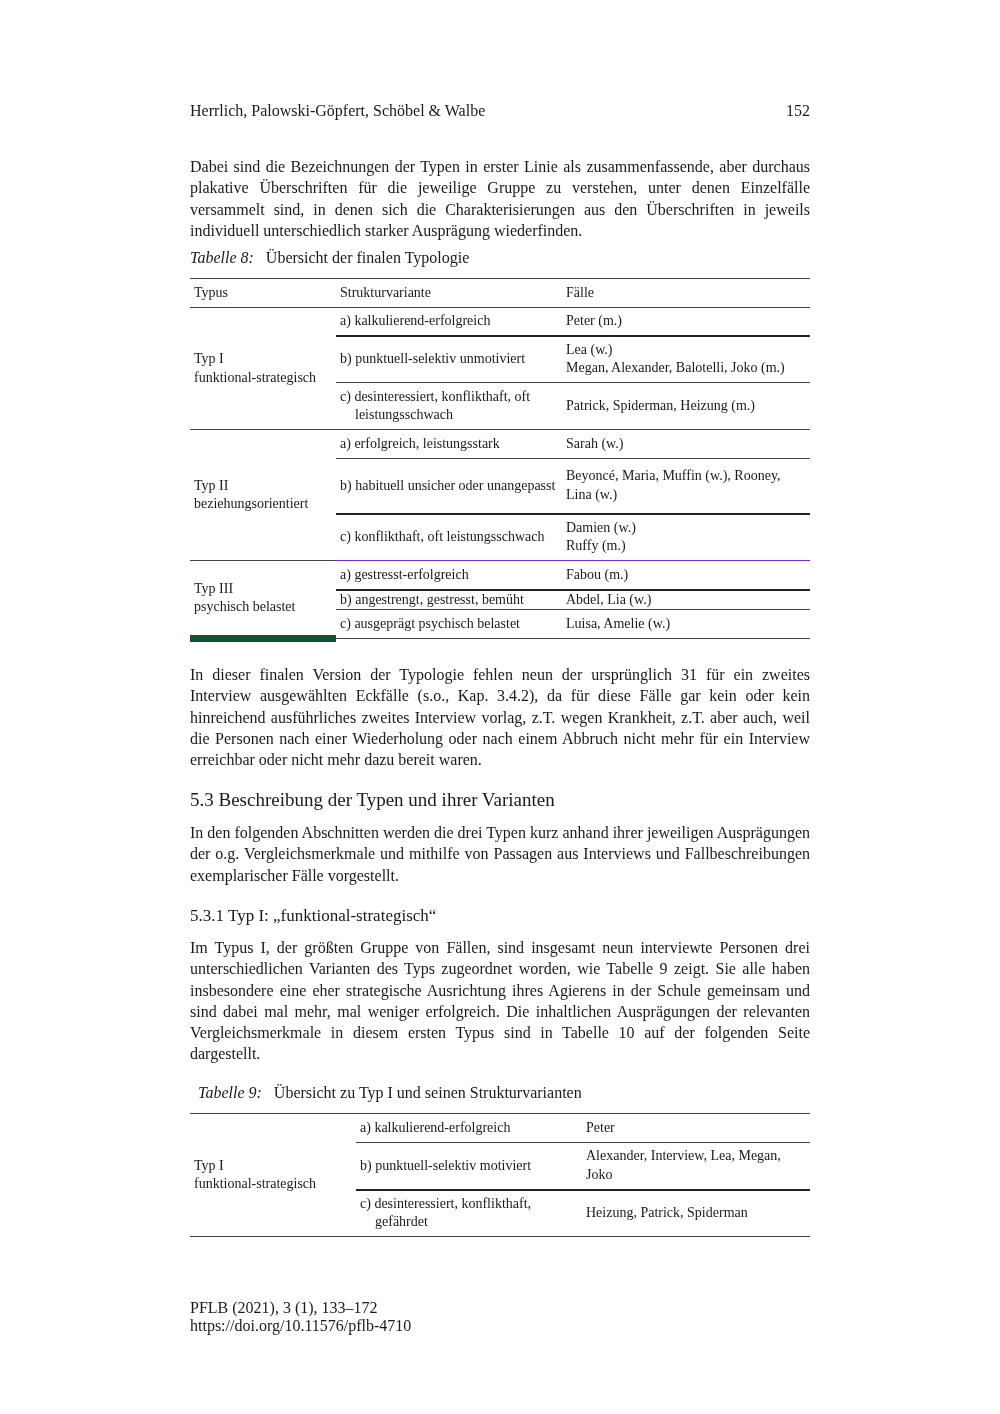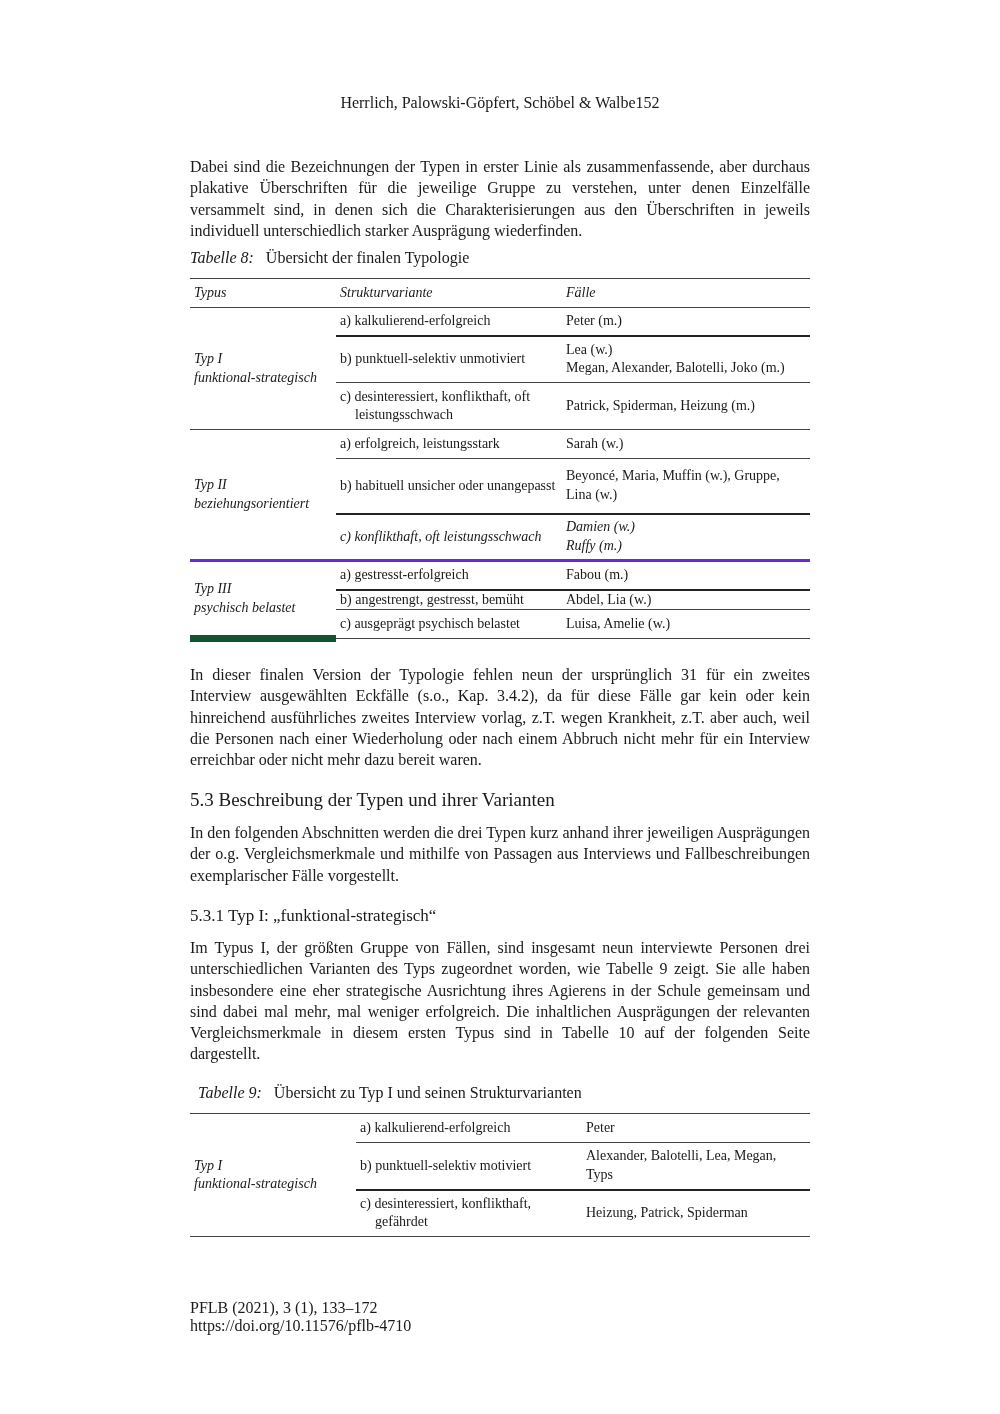--- a/index.html
+++ b/index.html
@@ -1,24 +1,24 @@
 <!DOCTYPE html>
 <html><head>
 <meta charset="utf-8">
 <style>
   html, body { margin:0; padding:0; background:#fff; }
   body { width:1000px; height:1414px; position:relative; font-family:"Liberation Serif", serif; color:#1a1a1a; }
   .page { position:absolute; left:190px; width:620px; top:0; }
-  .running-head { position:absolute; top:94px; left:190px; width:620px; display:flex; justify-content:center; font-size:16px; }
+  .running-head { position:absolute; top:102px; left:190px; width:620px; display:flex; justify-content:space-between; font-size:16px; }
   p.body { margin:0; font-size:16px; line-height:21.3px; text-align:justify; hyphens:manual; }
   .caption { font-size:16px; }
   .caption i { font-style:italic; }
   table { border-collapse:collapse; width:620px; font-size:14px; }
   td, th { padding:0 4px; vertical-align:middle; text-align:left; font-weight:normal; line-height:18.5px; }
-  .it { font-style:italic; }
+  .it { }
   .hang { padding-left:15px; text-indent:-15px; display:block; }
   .h2 { font-size:19px; margin:0; }
   .h3 { font-size:17px; margin:0; }
   .footer { position:absolute; top:1299px; left:190px; width:620px; display:flex; justify-content:space-between; font-size:16px;flex-direction:column; }
 </style>
 </head>
 <body>
 
 <div class="running-head">
   <span>Herrlich, Palowski-Göpfert, Schöbel &amp; Walbe</span>
@@ -58,23 +58,23 @@
 
     <tr style="height:29px;border-bottom:1px solid #444;">
       <td rowspan="3" class="it" style="border-bottom:1px solid #444;"><span>Typ II</span><br><span>beziehungsorientiert</span></td>
       <td>a) erfolgreich, leistungsstark</td>
       <td>Sarah (w.)</td>
     </tr>
     <tr style="height:55px;border-bottom:2px solid #222;">
       <td>
             <span class="hang">b) habituell unsicher oder unangepasst</span>
           </td>
-      <td>Beyoncé, Maria, Muffin (w.), Gruppe, Lina (w.)</td>
+      <td>Beyoncé, Maria, Muffin (w.), Rooney, Lina (w.)</td>
     </tr>
-    <tr style="height:47px;border-bottom:3px solid #6d28d9;font-style:italic;">
+    <tr style="height:47px;border-bottom:1px solid #6d28d9;">
       <td>
             <span class="hang">c) konflikthaft, oft leistungsschwach</span>
           </td>
       <td><span>Damien (w.)</span><br><span>Ruffy (m.)</span></td>
     </tr>
 
     <tr style="height:29px;border-bottom:2px solid #222;">
       <td rowspan="3" class="it" style="border-bottom:7px solid #14532d;"><span>Typ III</span><br><span>psychisch belastet</span></td>
       <td>a) gestresst-erfolgreich</td>
       <td>Fabou (m.)</td>
@@ -106,21 +106,21 @@
 
   <table style="position:absolute;top:1113px;border-top:1px solid #444;">
     <tbody>
         <tr style="height:29px;border-bottom:1px solid #444;">
       <td rowspan="3" class="it" style="width:158px;border-bottom:1px solid #444;"><span>Typ I</span><br><span>funktional-strategisch</span></td>
       <td style="width:218px;">a) kalkulierend-erfolgreich</td>
       <td>Peter</td>
     </tr>
     <tr style="height:47px;border-bottom:2px solid #222;">
       <td>b) punktuell-selektiv motiviert</td>
-      <td>Alexander, Balotelli, Lea, Megan, Typs</td>
+      <td>Alexander, Interview, Lea, Megan, Joko</td>
     </tr>
     <tr style="height:47px;border-bottom:1px solid #444;">
       <td>
             <span class="hang">c) desinteressiert, konflikthaft, gefährdet</span>
           </td>
       <td>Heizung, Patrick, Spiderman</td>
     </tr>
   </tbody>
     </table>
 </div>

